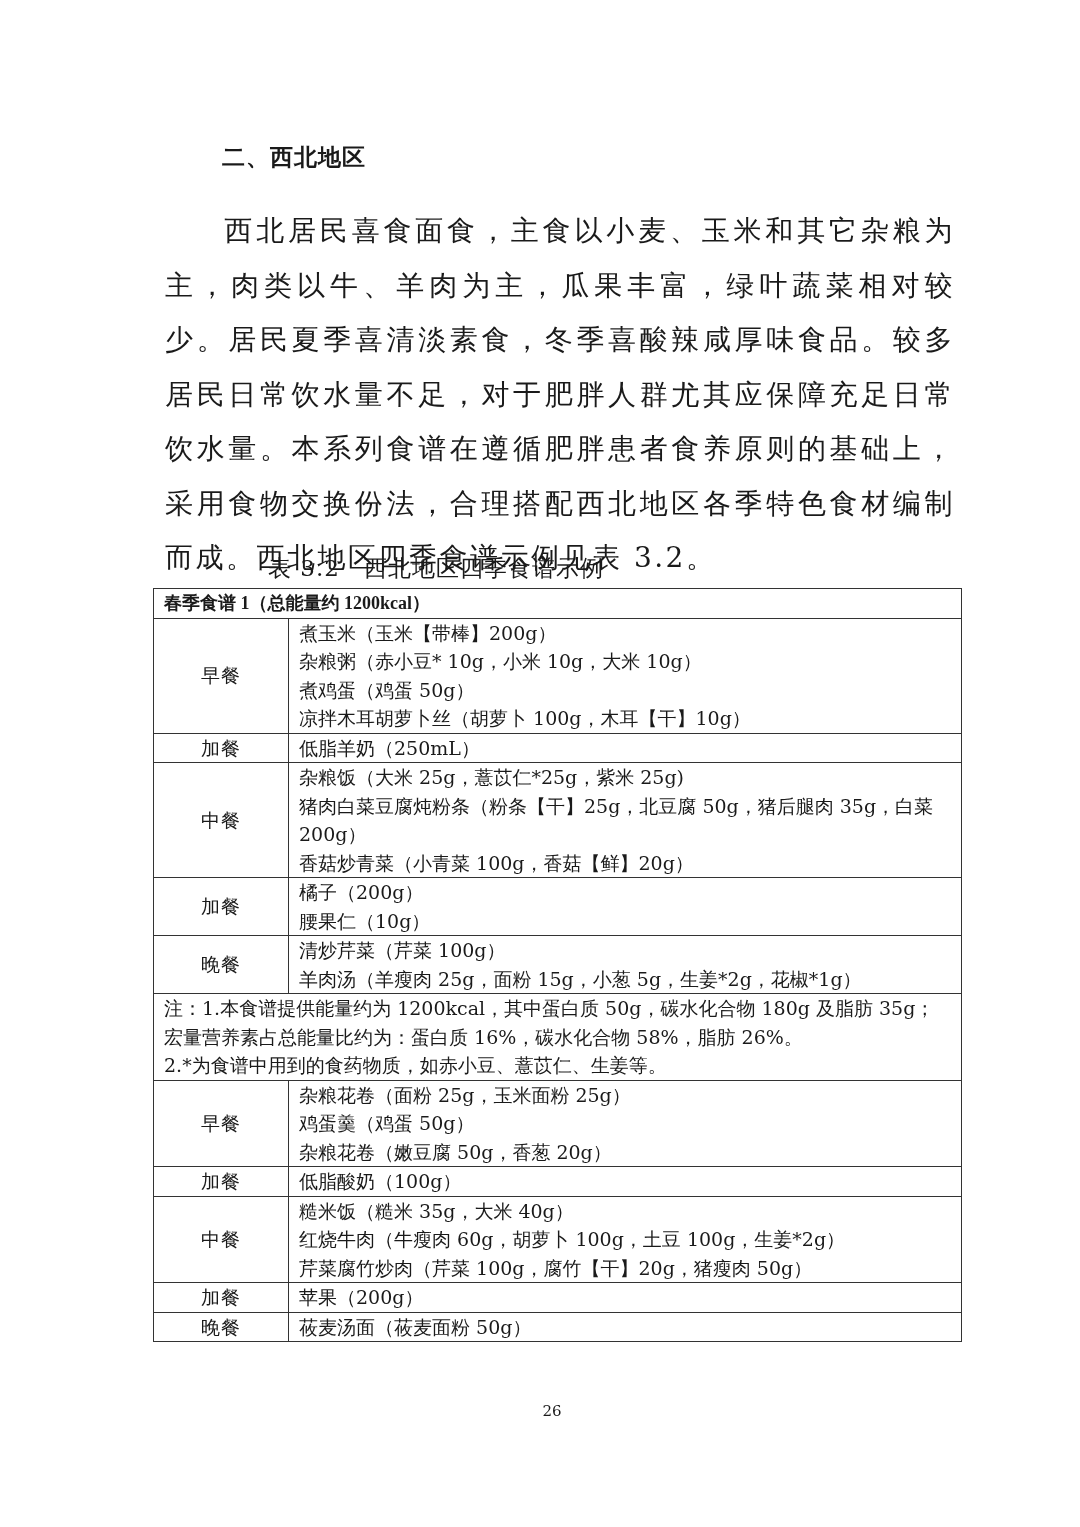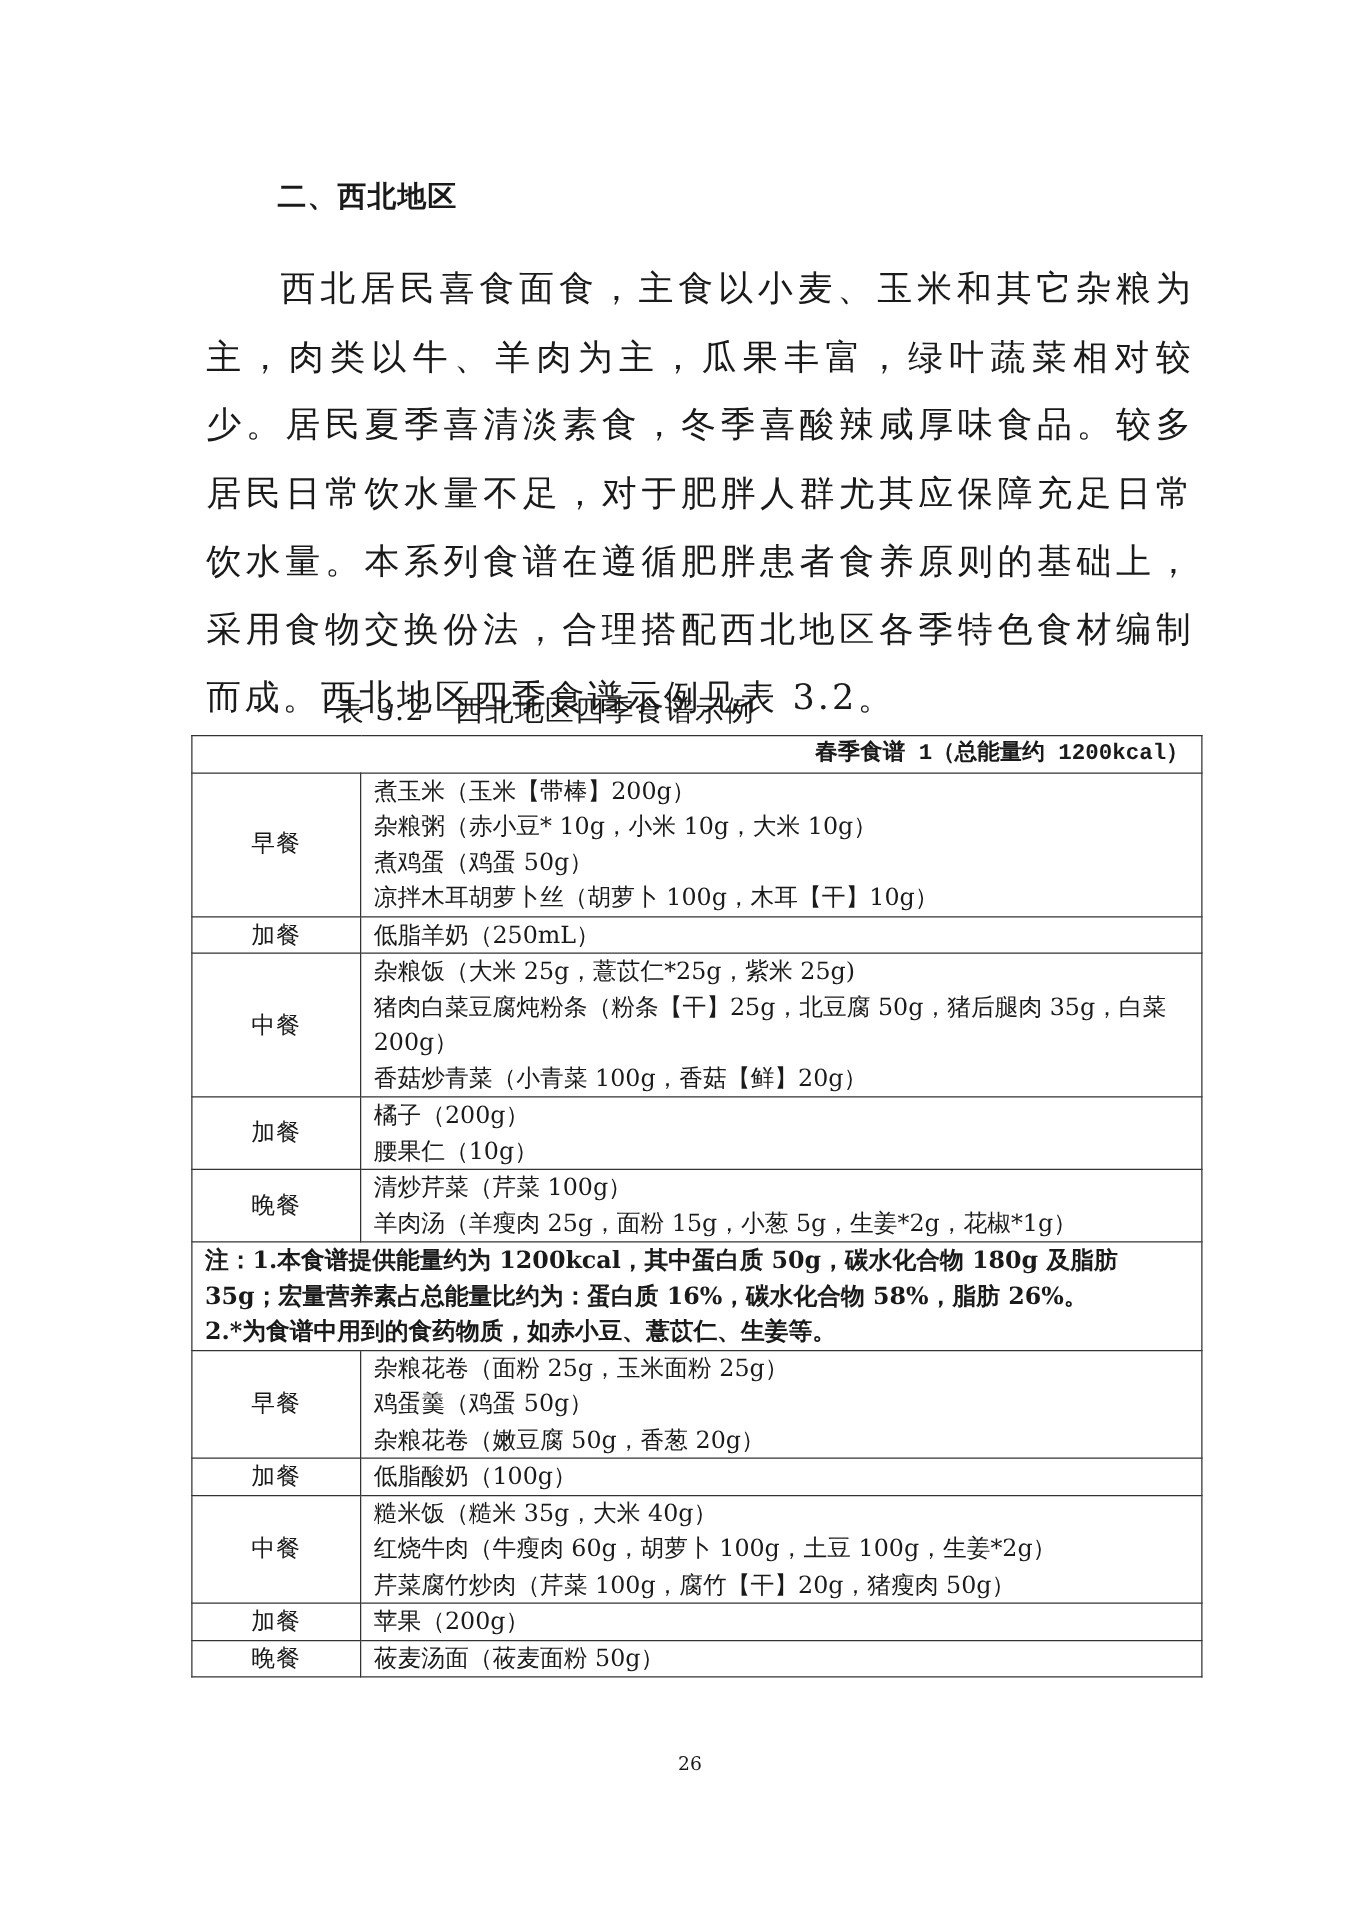--- a/index.html
+++ b/index.html
@@ -9,23 +9,23 @@
              font-family: "DejaVu Sans", "Liberation Sans", sans-serif; letter-spacing: 1px; }
   .para { position: absolute; left: 165px; top: 204px; width: 790px; font-size: 28px;
           line-height: 54.5px; letter-spacing: 2.5px; text-align: justify; }
   .para .indent { display: inline-block; width: 58px; }
   .caption { position: absolute; left: 0; width: 872px; top: 553px; text-align: center;
              font-size: 23px; letter-spacing: 1px; }
   table.menu { position: absolute; left: 153px; top: 588px; width: 809px;
                border-collapse: collapse; font-size: 19px; }
   table.menu td { border: 1.5px solid #333; padding: 0 10px; line-height: 28.5px; vertical-align: middle; }
   td.meal { width: 114px; text-align: center; letter-spacing: 1px; }
-  td.title { text-align: right; font-weight: bold; font-family: Liberation Mono, monospace;
+  td.title { text-align: left; font-weight: bold; font-family: Liberation Serif, serif;
              font-size: 18px; }
-  td.note { padding: 0 10px; font-weight: bold; }
+  td.note { padding: 0 10px; }
   .line { display: block; }
   .page-num { position: absolute; left: 0; width: 1080px; top: 1402px; text-align: center; font-size: 15px; padding-left: 12px; }
 </style>
 </head>
 <body>
 
 <div class="heading">二、西北地区</div>
 <div class="para"><span class="indent"></span><span>西北居民喜食面食，主食以小麦、玉米和其它杂粮为主，肉类以牛、羊肉为主，瓜果丰富，绿叶蔬菜相对较少。居民夏季喜清淡素食，冬季喜酸辣咸厚味食品。较多居民日常饮水量不足，对于肥胖人群尤其应保障充足日常饮水量。本系列食谱在遵循肥胖患者食养原则的基础上，采用食物交换份法，合理搭配西北地区各季特色食材编制而成。西北地区四季食谱示例见表 3.2。</span></div>
 <div class="caption">表 3.2　西北地区四季食谱示例</div>
 

